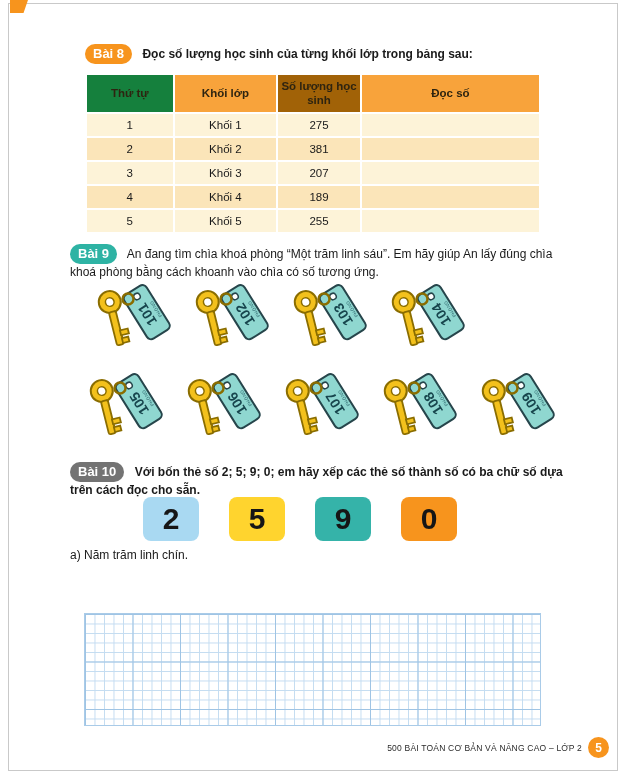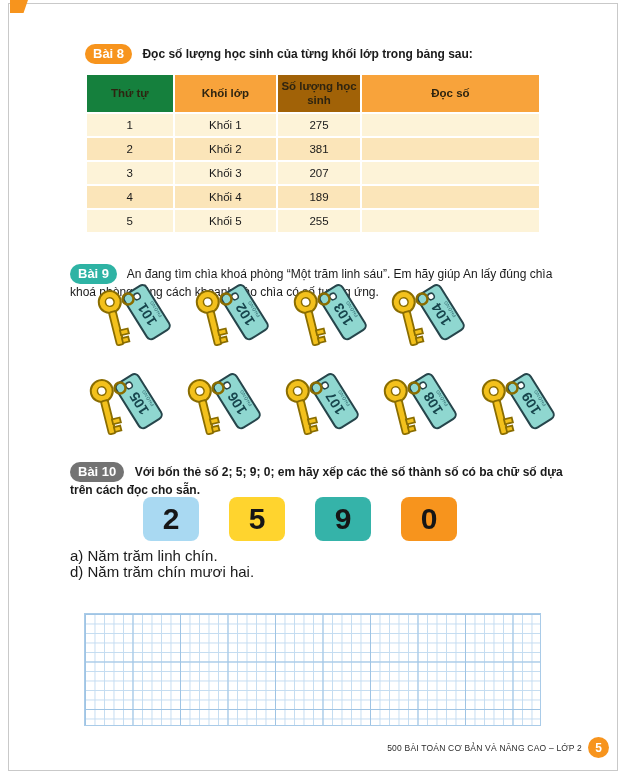--- a/index.html
+++ b/index.html
@@ -57,21 +57,21 @@
   }
 
   
   .bai10 { position: absolute; left: 70px; top: 462px; width: 502px; }
   .cards { position: absolute; left: 143px; top: 497px; display: flex; gap: 30px; }
   .card {
     width: 56px; height: 44px; border-radius: 8px;
     display: flex; align-items: center; justify-content: center;
     font-size: 30px; font-weight: bold; color: #161616;
   }
-  .options { position: absolute; left: 70px; top: 548px; font-size: 15px; line-height: 15.5px; }
+  .options { position: absolute; left: 70px; top: 548px; font-size: 12px; line-height: 15.5px; }
 
   
   .grid-area {
     position: absolute; left: 84px; top: 613px; width: 457px; height: 113px;
     border: 1px solid #a9cbe8;
     background-image:
       linear-gradient(to right, #9fc4e4 1px, transparent 1px),
       linear-gradient(to bottom, #9fc4e4 1px, transparent 1px),
       linear-gradient(to right, #c3dcf1 1px, transparent 1px),
       linear-gradient(to bottom, #c3dcf1 1px, transparent 1px);
@@ -165,21 +165,21 @@
         <td>Khối 5</td>
         <td>255</td>
         <td></td>
       </tr>
     </tbody>
   </table>
 </section>
 
 <section class="bai9">
   <p class="prompt-line">
-    <span class="badge" style="background: rgb(46, 179, 164); margin-top: 20px;">Bài 9</span>
+    <span class="badge" style="background: rgb(46, 179, 164);">Bài 9</span>
     <span>An đang tìm chìa khoá phòng “Một trăm linh sáu”. Em hãy giúp An lấy đúng chìa khoá phòng bằng cách khoanh vào chìa có số tương ứng.</span>
   </p>
 </section>
 
 <div class="keys-row row1">
   <svg class="key-item" viewBox="0 0 92 70" width="92" height="70">
     <use href="#key-art"></use>
     <g transform="translate(34,14) rotate(-32)">
       <text class="key-num" x="17" y="28" transform="rotate(-90 17 28)">101</text>
       <text class="key-tag-label" x="24" y="28" transform="rotate(-90 24 28)">PHÒNG</text>
@@ -255,19 +255,18 @@
 
 <div class="cards">
   <div class="card" style="background: rgb(169, 217, 242);">2</div>
   <div class="card" style="background: rgb(255, 212, 46);">5</div>
   <div class="card" style="background: rgb(53, 179, 169);">9</div>
   <div class="card" style="background: rgb(247, 148, 29);">0</div>
 </div>
 
 <div class="options">
   <div>a) Năm trăm linh chín.</div>
-  <div>d) Năm trăm chín mươi hai.</div>
 </div>
 
 <div class="grid-area"></div>
 
 <div class="footer-text">500 BÀI TOÁN CƠ BẢN VÀ NÂNG CAO – LỚP 2</div>
 <div class="page-badge" style="background: rgb(247, 148, 29);">5</div>
 
 </body></html>

